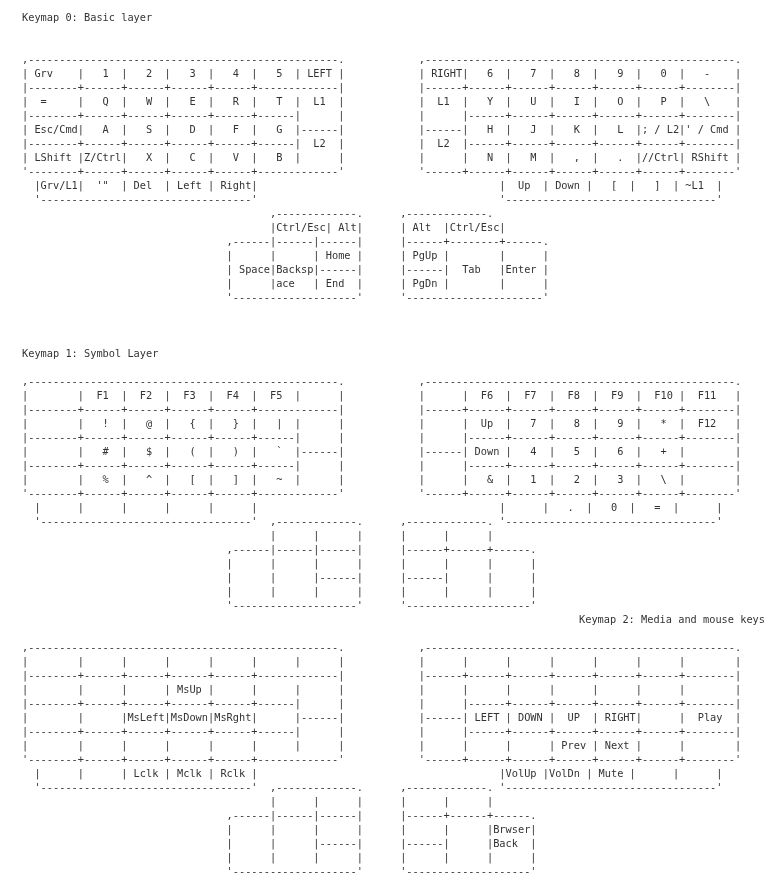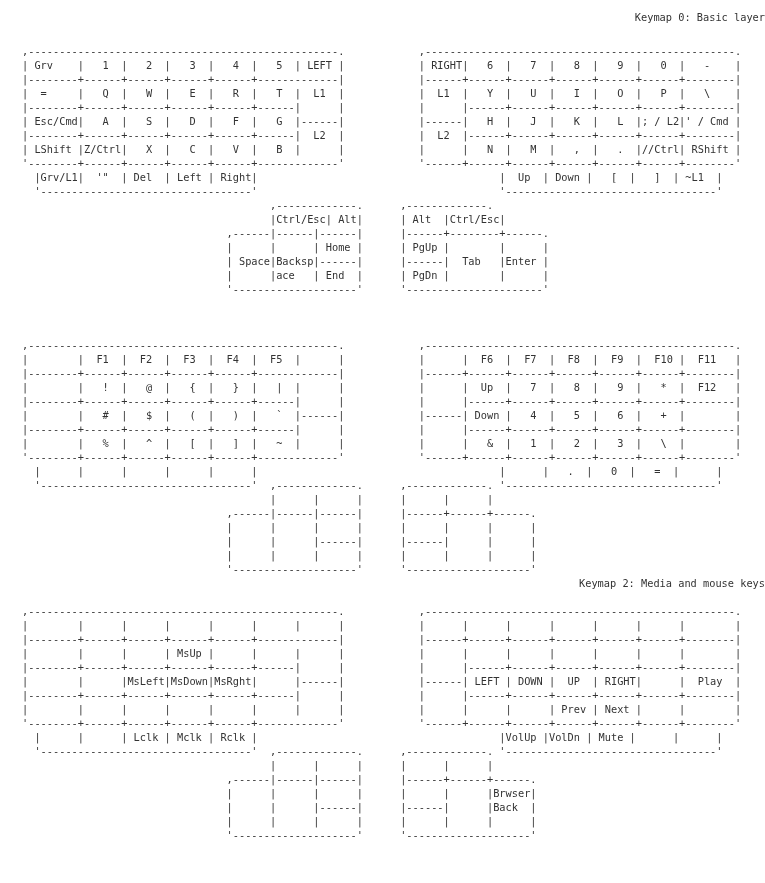--- a/index.html
+++ b/index.html
@@ -13,21 +13,21 @@
     line-height: 14px;
     color: #333333;
   }
   pre {
     margin: 0;
     font-family: inherit;
     font-size: inherit;
     line-height: inherit;
     white-space: pre;
   }
-  .sec0 .title { margin-bottom: 20px; text-align: right; }
+  .sec0 .title { margin-bottom: 28px; }
   .sec0 .art   { margin-bottom: 42px; }
   .sec1 .title { margin-bottom: 14px; }
   .sec1 .art   { margin-bottom: 0; }
   .sec2 .title { margin-bottom: 14px; text-align: right; }
   .sec2 .art   { margin-bottom: 0; }
 </style>
 </head>
 <body style="background: rgb(255, 255, 255);">
 
 <div class="doc" style="color: rgb(51, 51, 51);">
@@ -48,20 +48,21 @@
                                         ,-------------.      ,-------------.
                                         |Ctrl/Esc| Alt|      | Alt  |Ctrl/Esc|
                                  ,------|------|------|      |------+--------+------.
                                  |      |      | Home |      | PgUp |        |      |
                                  | Space|Backsp|------|      |------|  Tab   |Enter |
                                  |      |ace   | End  |      | PgDn |        |      |
                                  '--------------------'      '----------------------'</pre>
   </section>
 
   <section class="sec1">
+    <pre class="title">Keymap 1: Symbol Layer</pre>
     <pre class="art">,--------------------------------------------------.            ,--------------------------------------------------.
 |        |  F1  |  F2  |  F3  |  F4  |  F5  |      |            |      |  F6  |  F7  |  F8  |  F9  |  F10 |  F11   |
 |--------+------+------+------+------+-------------|            |------+------+------+------+------+------+--------|
 |        |   !  |   @  |   {  |   }  |   |  |      |            |      |  Up  |   7  |   8  |   9  |   *  |  F12   |
 |--------+------+------+------+------+------|      |            |      |------+------+------+------+------+--------|
 |        |   #  |   $  |   (  |   )  |   `  |------|            |------| Down |   4  |   5  |   6  |   +  |        |
 |--------+------+------+------+------+------|      |            |      |------+------+------+------+------+--------|
 |        |   %  |   ^  |   [  |   ]  |   ~  |      |            |      |   &amp;  |   1  |   2  |   3  |   \  |        |
 '--------+------+------+------+------+-------------'            '------+------+------+------+------+------+--------'
   |      |      |      |      |      |                                       |      |   .  |   0  |   =  |      |

